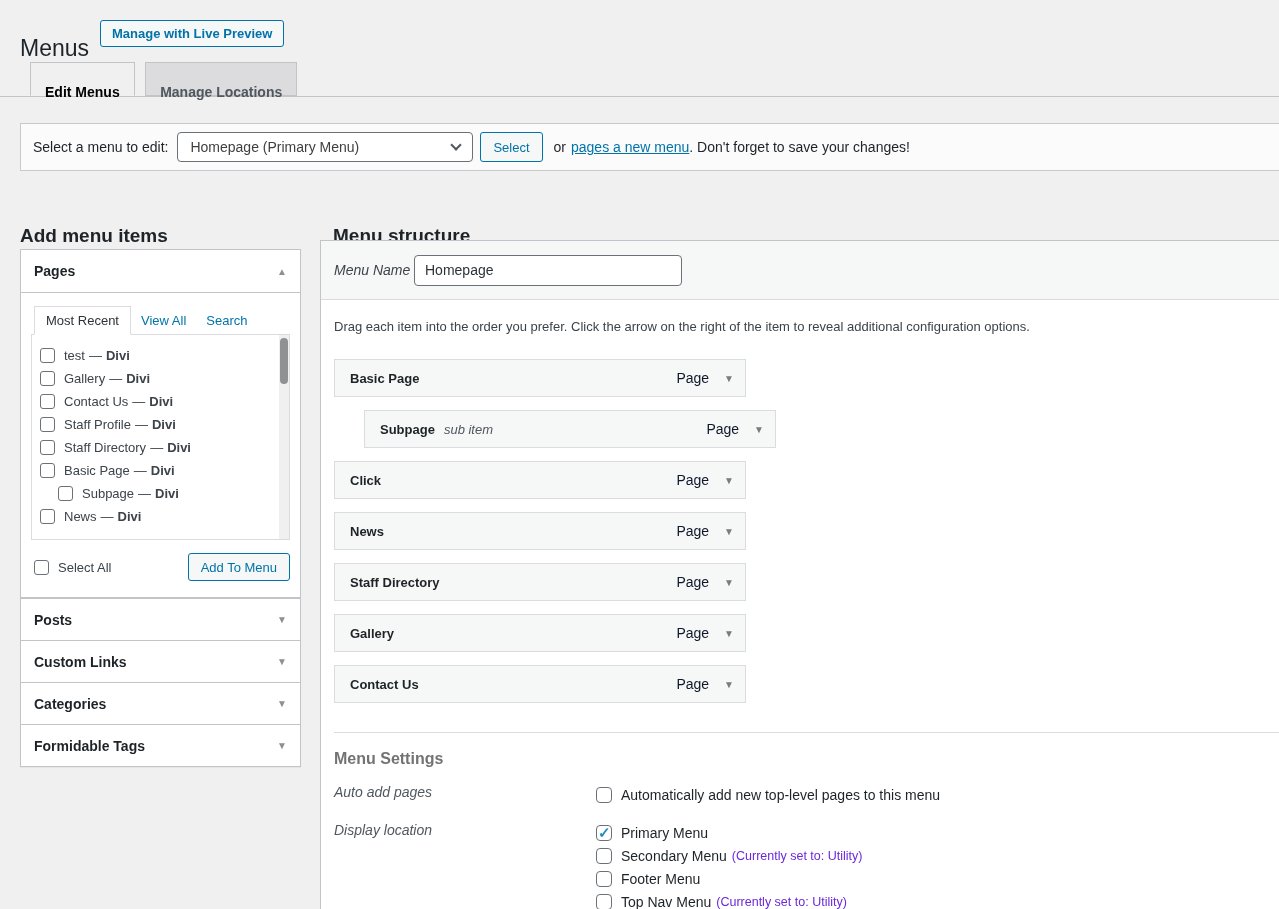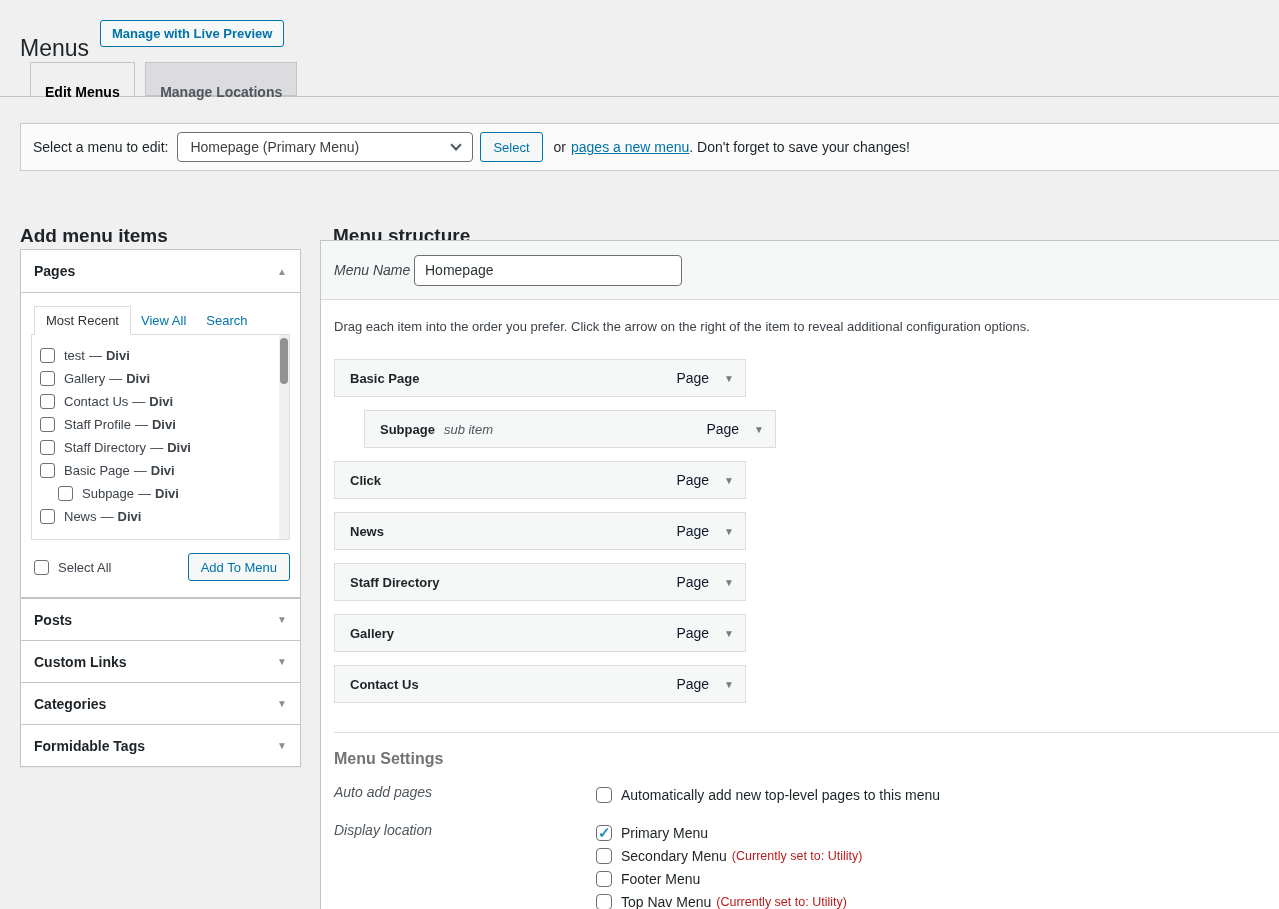--- a/index.html
+++ b/index.html
@@ -108,21 +108,21 @@
   .mi-type { font-size:14px; color:#0f172a; }
   .mi-arrow { font-size:10px; color:#787c82; cursor:pointer; }
 
   .settings-divider { border:none; border-top:1px solid #dcdcde; margin:29px -13px 0 0; }
   .settings-heading { font-size:16px; font-weight:600; color:#737373; margin:17px 0 0; }
   .settings-row { display:flex; align-items:flex-start; margin-top:15px; }
   .settings-label { width:262px; flex:none; font-size:14px; font-style:italic; color:#50575e; padding-top:1px; }
   .settings-option { display:flex; align-items:center; font-size:14px; color:#1d2327; height:23px; }
   .settings-option .cb { width:16px; height:16px; border-radius:4px; }
   .settings-option .cb.checked::after { left:1px; top:-2px; font-size:15px; }
-  .loc-note { font-size:12.5px; color:#b91c1c; margin-left:5px; }
+  .loc-note { font-size:12.5px; color:#6d28d9; margin-left:5px; }
 </style>
 </head>
 <body>
 
 <div class="frame">
 
   <h1 class="page-title">Menus</h1>
   <a class="btn-outline-blue live-preview-btn">Manage with Live Preview</a>
 
   <div class="nav-tabs">

